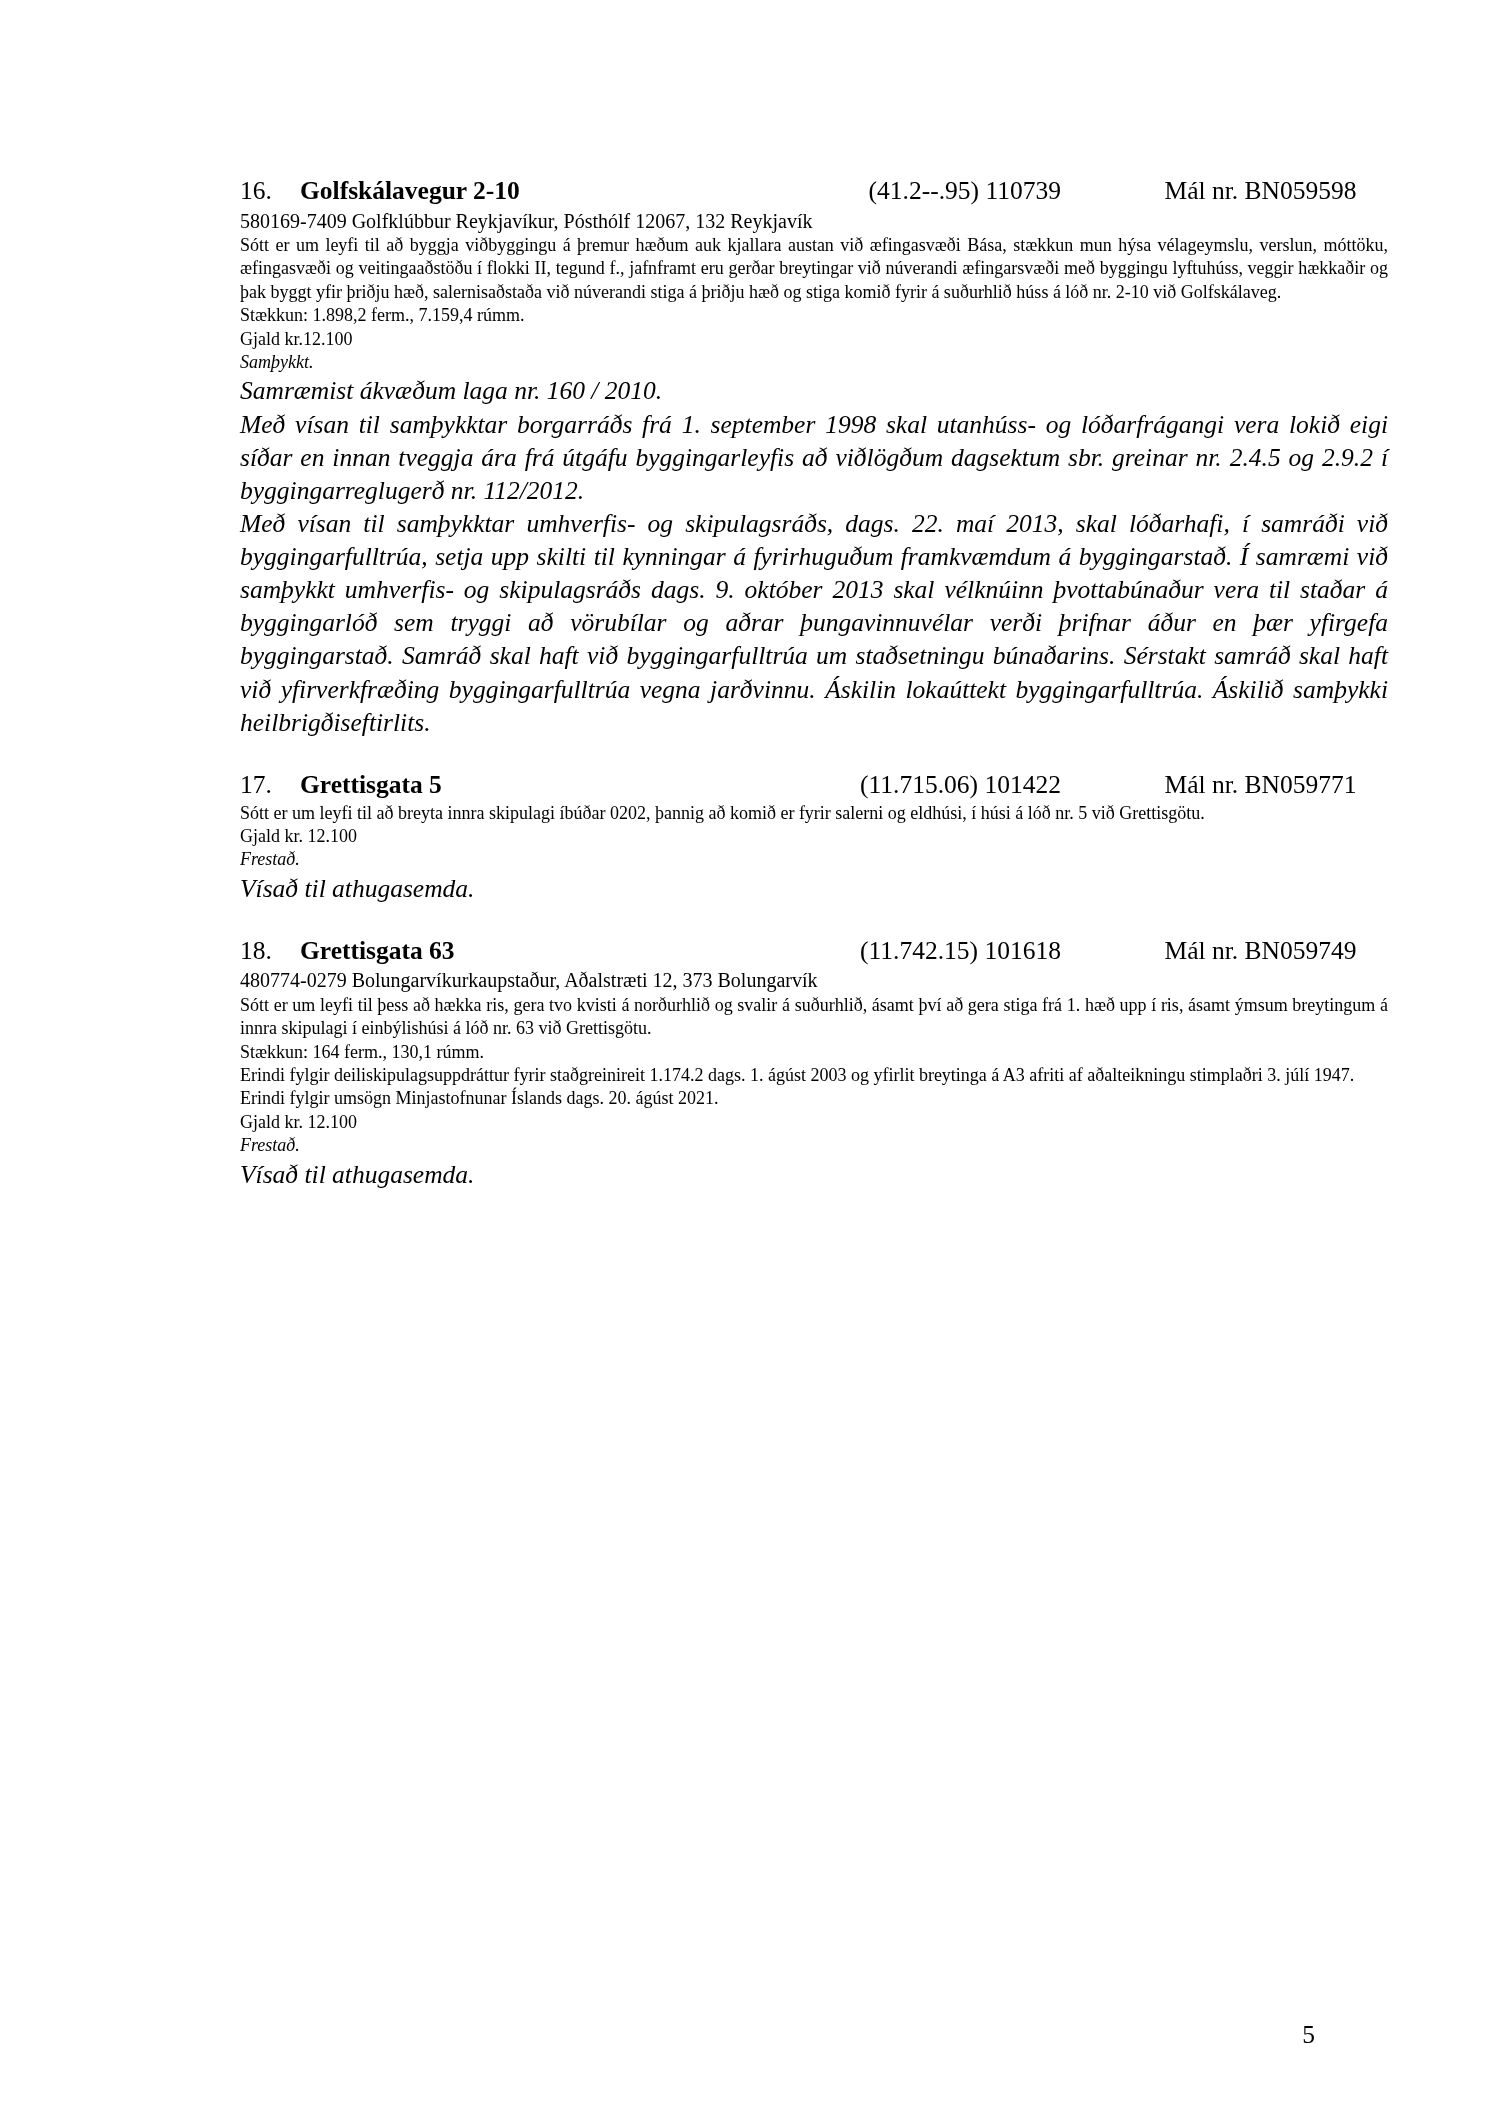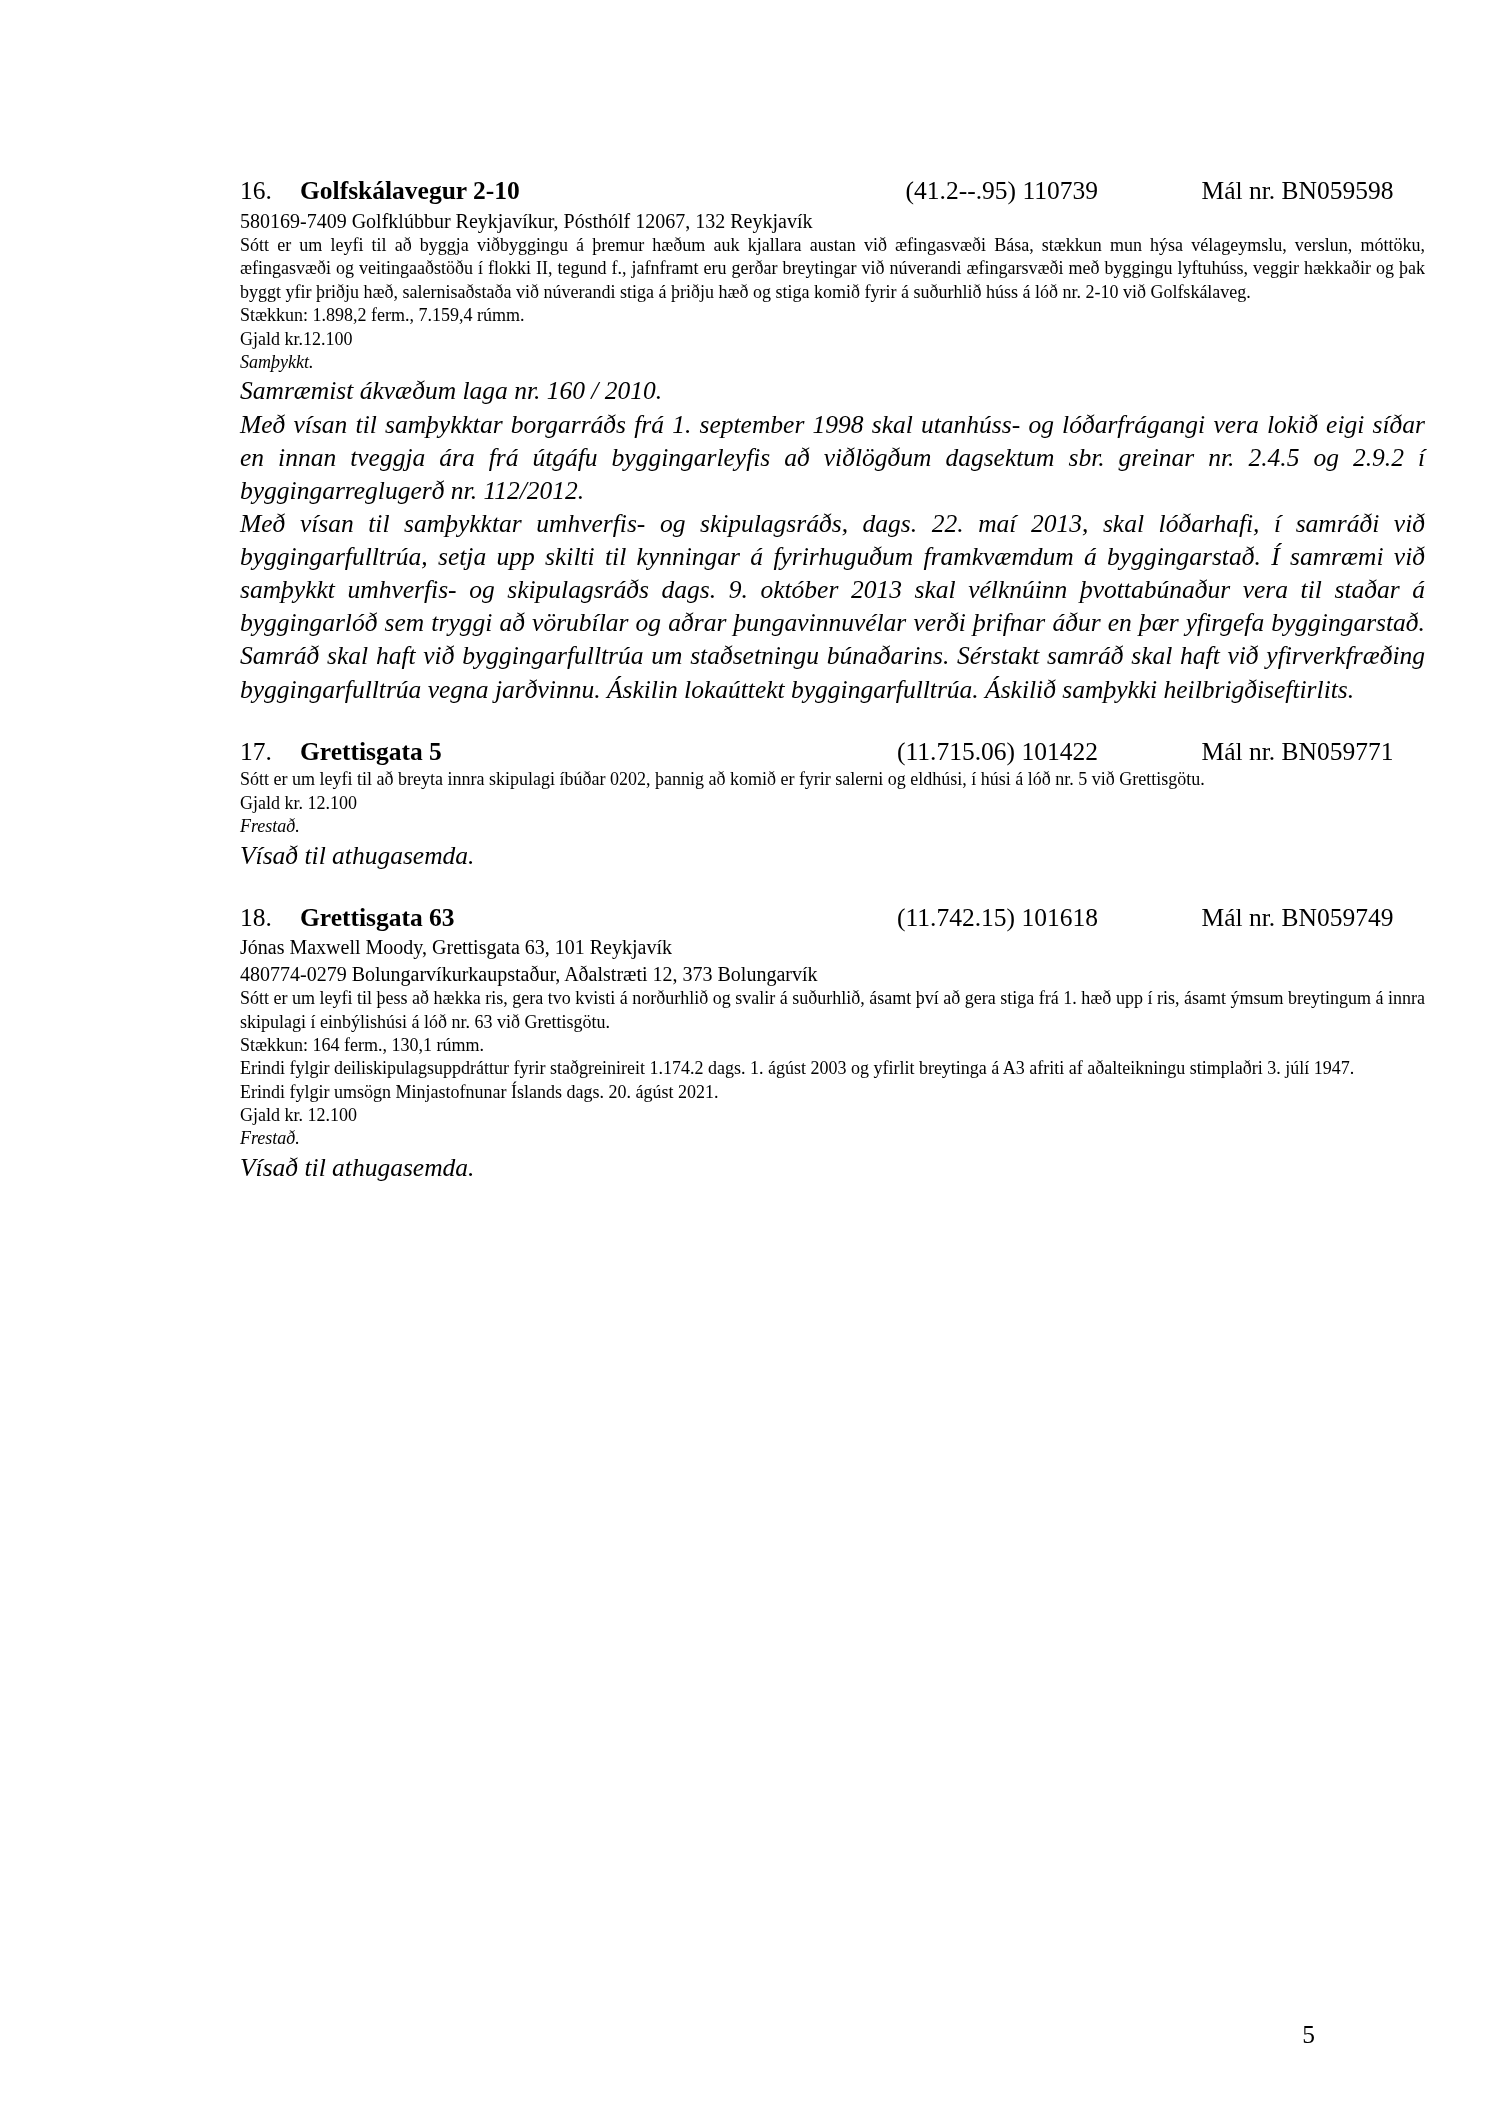--- a/index.html
+++ b/index.html
@@ -12,21 +12,21 @@
     height: 2122px;
     font-family: "Liberation Serif", serif;
     color: #000000;
     position: relative;
   }
   .page {
     position: relative;
     width: 1500px;
     height: 2122px;
     box-sizing: border-box;
-    padding: 175px 75px 60px 240px;
+    padding: 175px 112px 60px 240px;
   }
   .entry {
     margin-bottom: 30px;
   }
   .entry-header {
     display: flex;
     align-items: baseline;
     font-size: 25.5px;
     line-height: 1.28;
     white-space: nowrap;
@@ -114,21 +114,20 @@
     <div class="note-block">Vísað til athugasemda.</div>
   </div>
 
   <div class="entry">
     <div class="entry-header">
       <span class="entry-num">18.</span>
       <span class="entry-address">Grettisgata 63</span>
       <span class="entry-code">(11.742.15) 101618</span>
       <span class="entry-case">Mál nr. BN059749</span>
     </div>
-    <div class="owner-line">Jónas Maxwell Moody, Grettisgata 63, 101 Reykjavík</div>
     <div class="owner-line">480774-0279 Bolungarvíkurkaupstaður, Aðalstræti 12, 373 Bolungarvík</div>
     <div class="body-block just">Sótt er um leyfi til þess að hækka ris, gera tvo kvisti á norðurhlið og svalir á suðurhlið, ásamt því að gera stiga frá 1. hæð upp í ris, ásamt ýmsum breytingum á innra skipulagi í einbýlishúsi á lóð nr. 63 við Grettisgötu.</div>
     <div class="body-block">Stækkun: 164 ferm., 130,1 rúmm.</div>
     <div class="body-block just">Erindi fylgir deiliskipulagsuppdráttur fyrir staðgreinireit 1.174.2 dags. 1. ágúst 2003 og yfirlit breytinga á A3 afriti af aðalteikningu stimplaðri 3. júlí 1947.</div>
     <div class="body-block">Erindi fylgir umsögn Minjastofnunar Íslands dags. 20. ágúst 2021.</div>
     <div class="body-block">Gjald kr. 12.100</div>
     <div class="body-block italic">Frestað.</div>
     <div class="note-block">Vísað til athugasemda.</div>
   </div>
 

